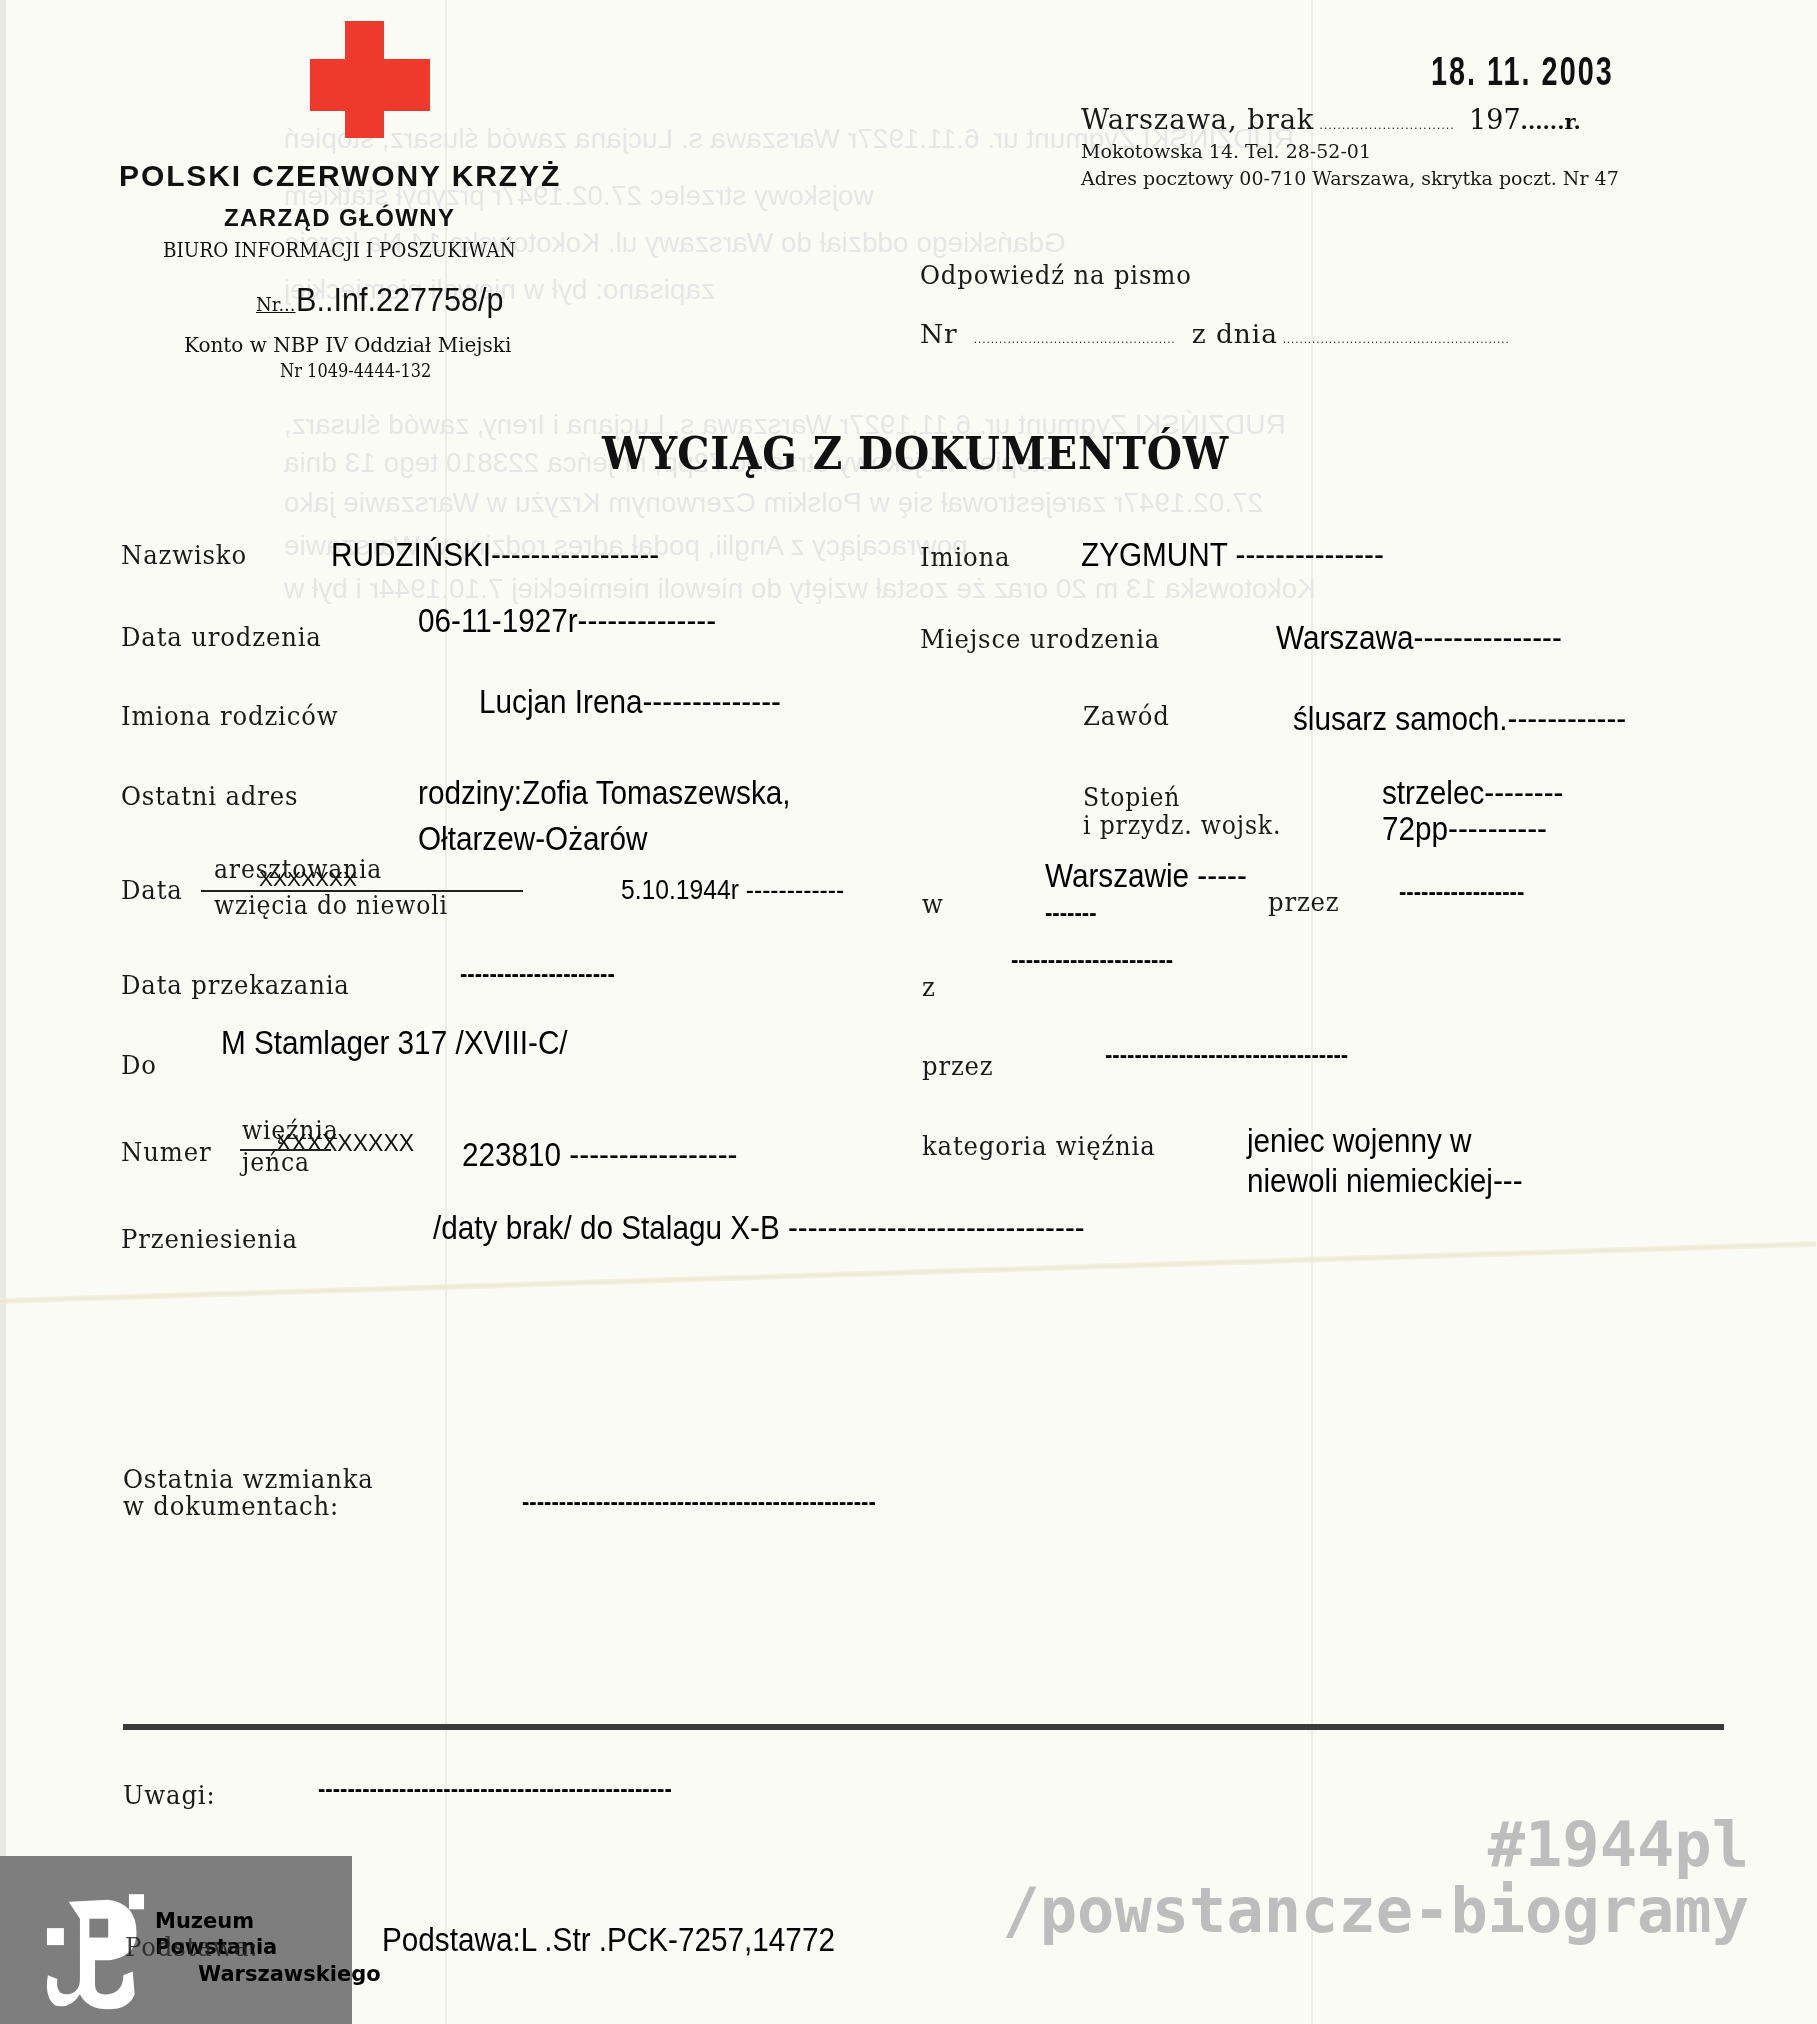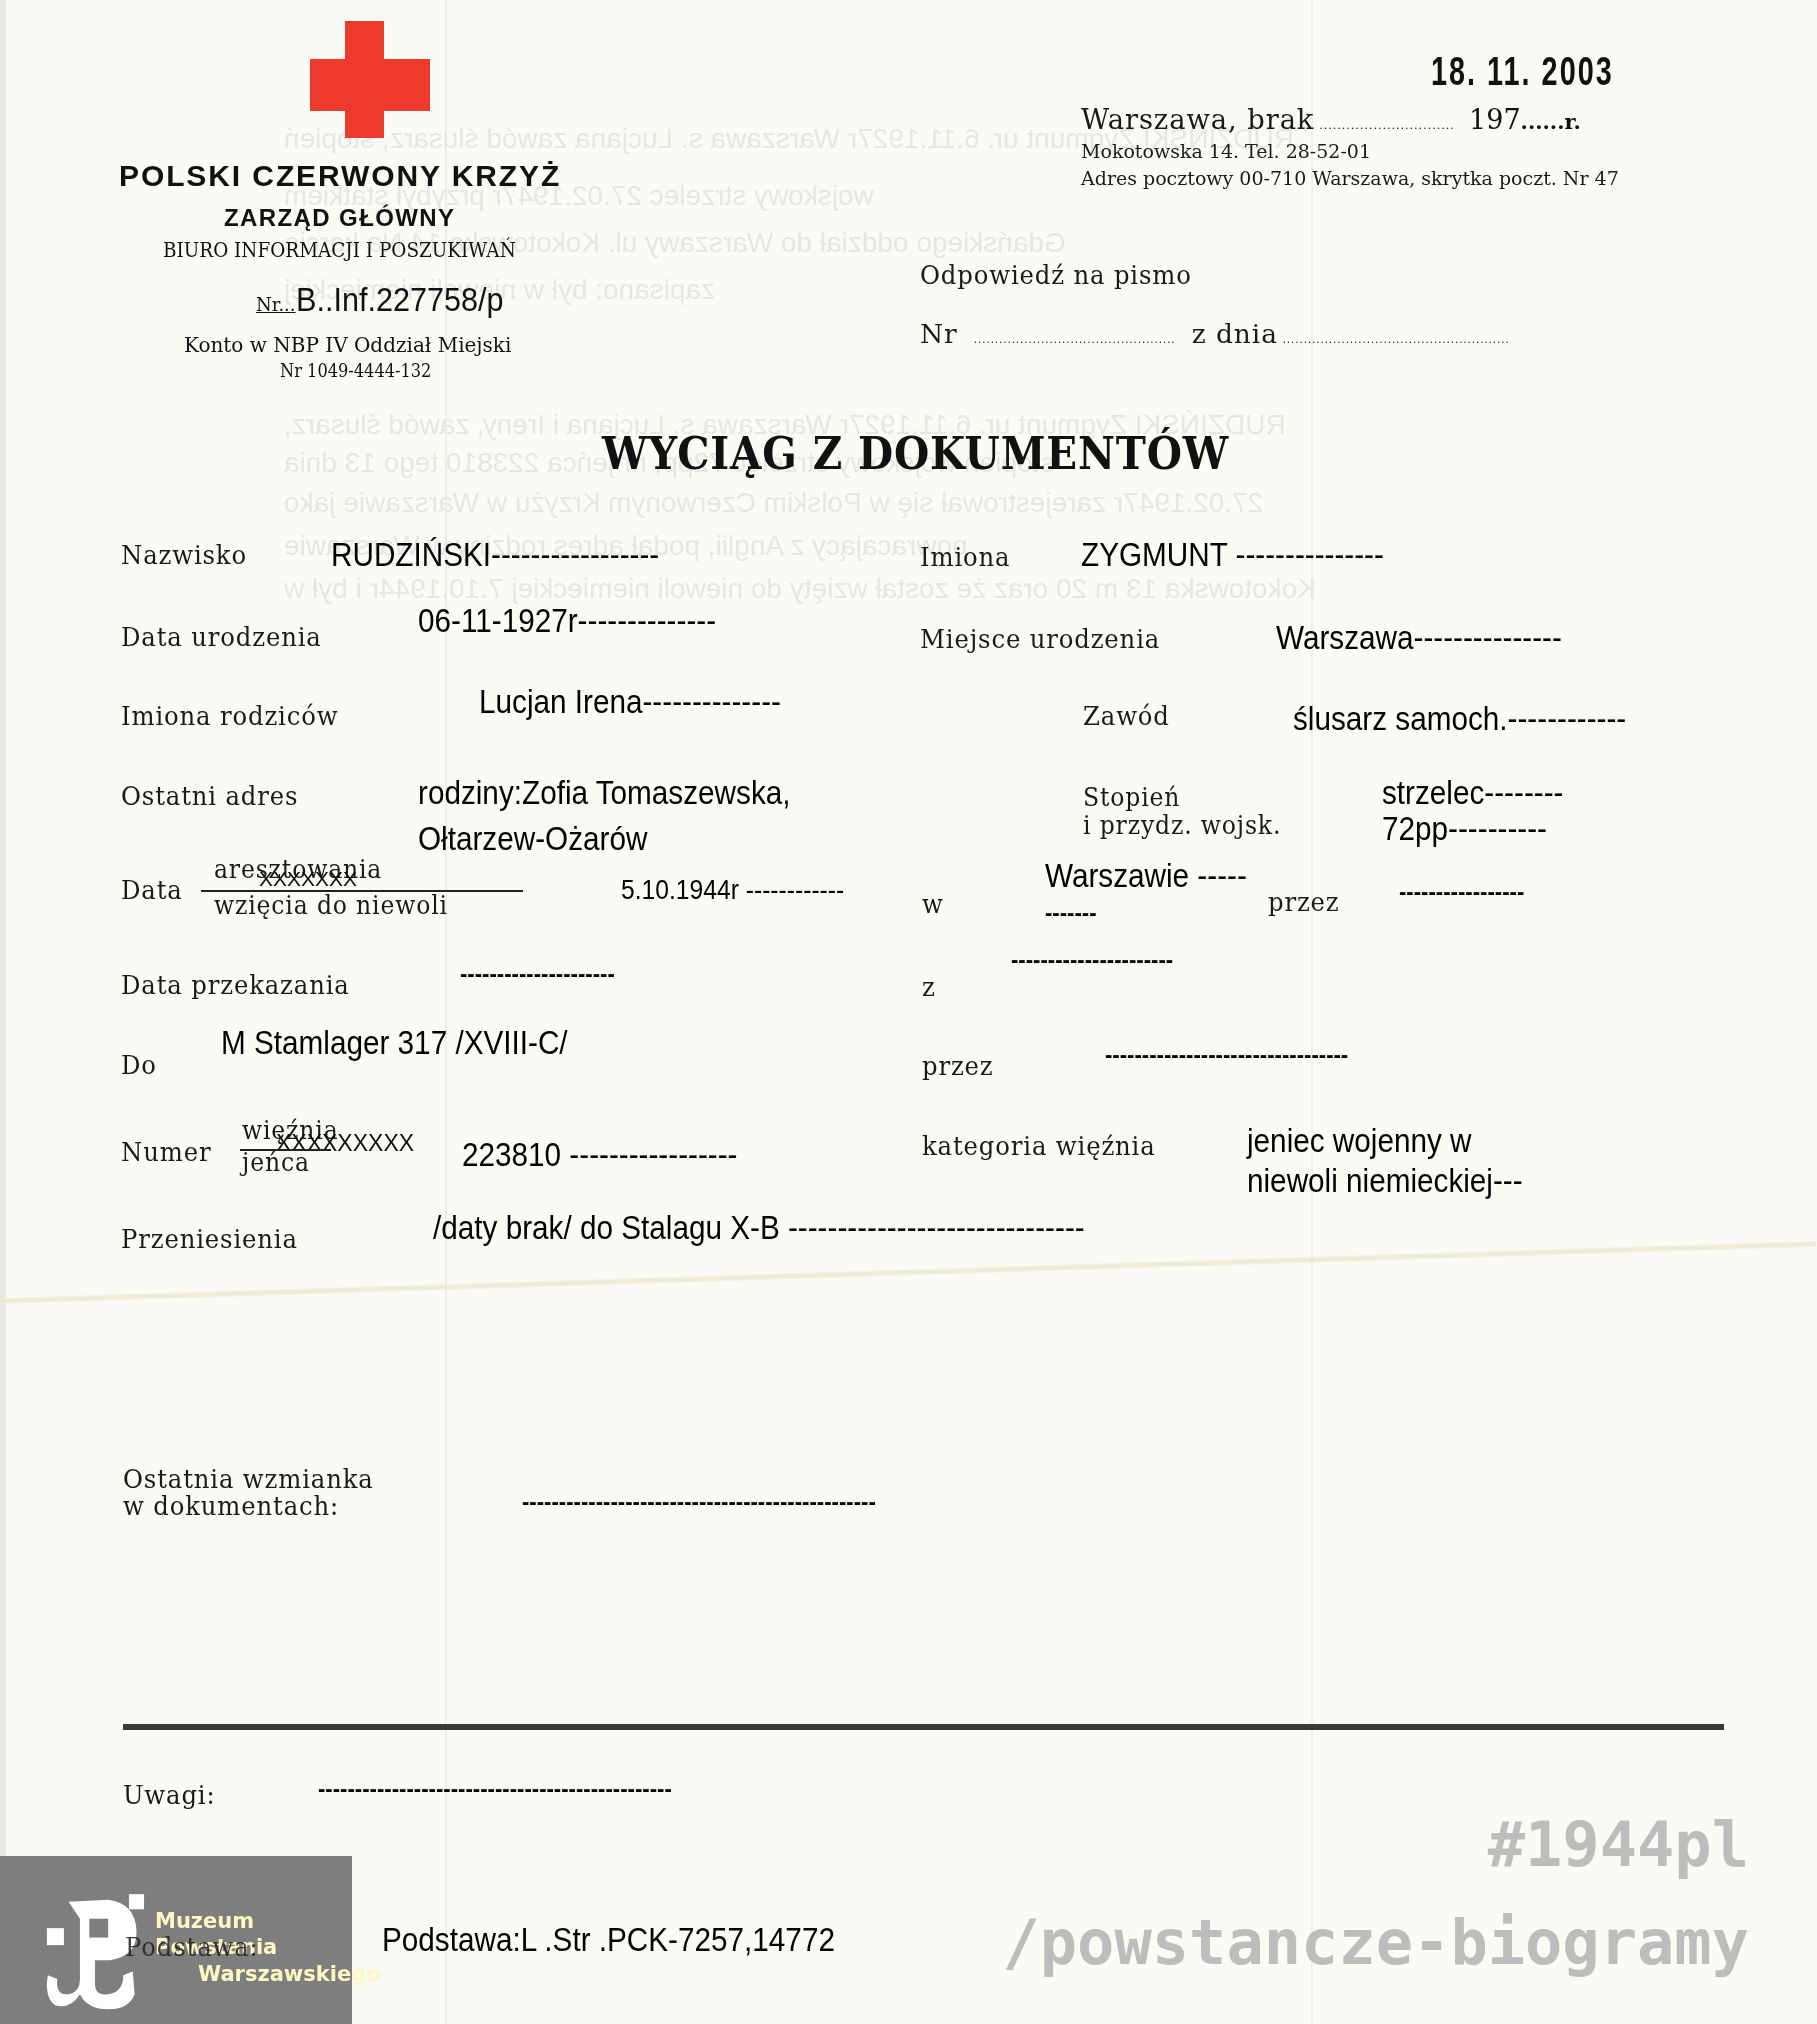--- a/index.html
+++ b/index.html
@@ -16,21 +16,21 @@
   .cross-h{position:absolute;left:310px;top:59px;width:120px;height:52px;background:#ee3a2c;}
   .fold-h{position:absolute;left:0;top:1298px;width:1817px;height:5.7px;
           background:linear-gradient(#f3f0df,#e8e4cc,#f3f0df);transform:rotate(-1.8deg);transform-origin:left center;opacity:.8;}
   .fold-v{position:absolute;left:445px;top:0;width:1.9px;height:2024px;background:#efeee4;}
   .fold-v2{position:absolute;left:1311px;top:0;width:1.9px;height:2024px;background:#f0efe6;}
   .edge-l{position:absolute;left:0;top:0;width:5.7px;height:2024px;background:#e6e9e4;}
   .ghost{position:absolute;font-family:"Liberation Sans",sans-serif;font-size:28px;color:#e6e6e6;transform:scaleX(-1);white-space:nowrap;}
   .rule{position:absolute;left:123px;top:1724px;width:1601px;height:5.7px;background:#3a3a3a;}
   .strike{position:absolute;height:1.9px;background:#222;}
   .museum{position:absolute;left:0;top:1856px;width:352px;height:168px;background:#7e7e7e;}
-  .museum-text{position:absolute;left:155px;color:#fef9c3;font-family:"DejaVu Sans",sans-serif;font-weight:bold;font-size:21px;}
+  .museum-text{position:absolute;left:155px;color:#000000;font-family:"DejaVu Sans",sans-serif;font-weight:bold;font-size:21px;}
   .watermark{position:absolute;right:68px;font-family:"DejaVu Sans Mono",monospace;font-weight:bold;color:#bdbdbd;font-size:62px;white-space:nowrap;}
 </style>
 </head>
 <body>
 
 <div class="edge-l"></div>
 <div class="fold-v"></div>
 <div class="fold-v2"></div>
 <div class="fold-h"></div>
 
@@ -160,14 +160,14 @@
     <rect x="50" y="40" width="20" height="20" fill="#7e7e7e"></rect>
   </svg>
   <div class="museum-text" style="top:53px;">Muzeum</div>
   <div class="museum-text" style="top:79px;">Powstania</div>
   <div class="museum-text" style="top:106px;margin-left:43px;">Warszawskiego</div>
 </div>
 <div class="abs lbl" style="left:125px;top:1931px;color:#222;opacity:.85;">Podstawa:</div>
 <div class="abs fill" style="left:382px;top:1921px;">Podstawa:L .Str .PCK-7257,14772</div>
 
 <div class="watermark" style="top:1808px;">#1944pl</div>
-<div class="watermark" style="top:1874px;margin-top:32px;">/powstancze-biogramy</div>
+<div class="watermark" style="top:1874px;">/powstancze-biogramy</div>
 
 
 </body></html>

